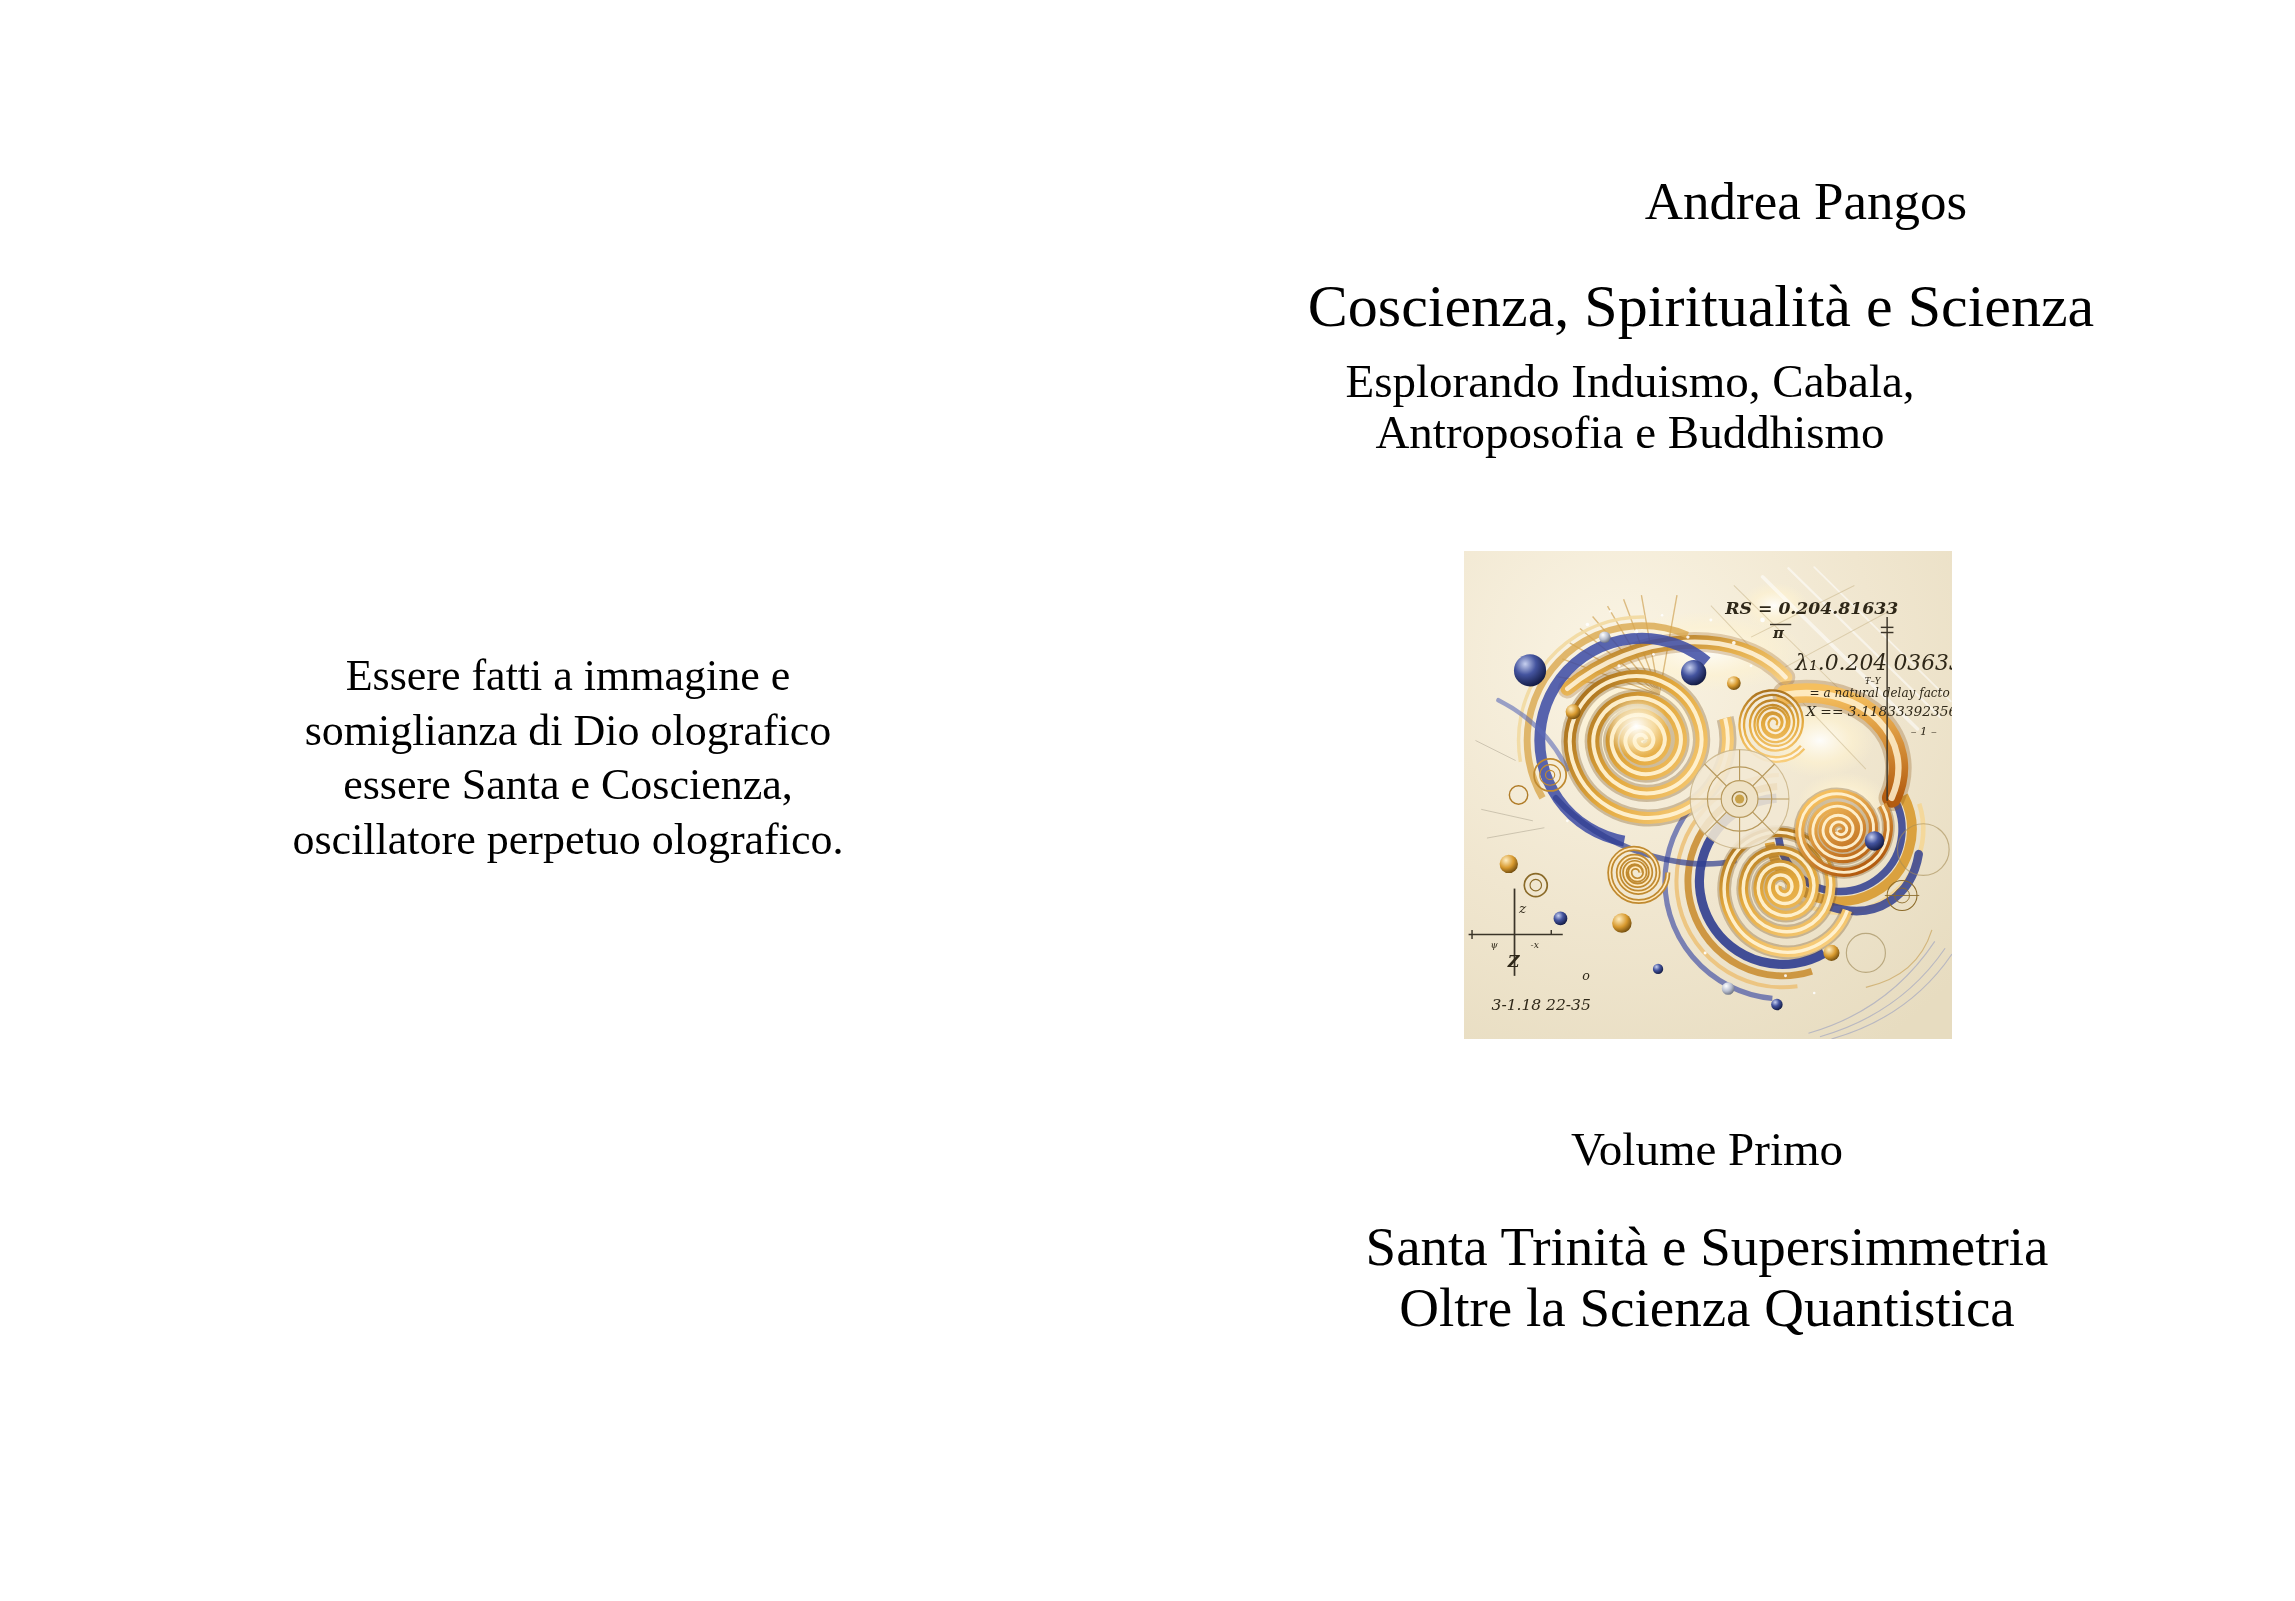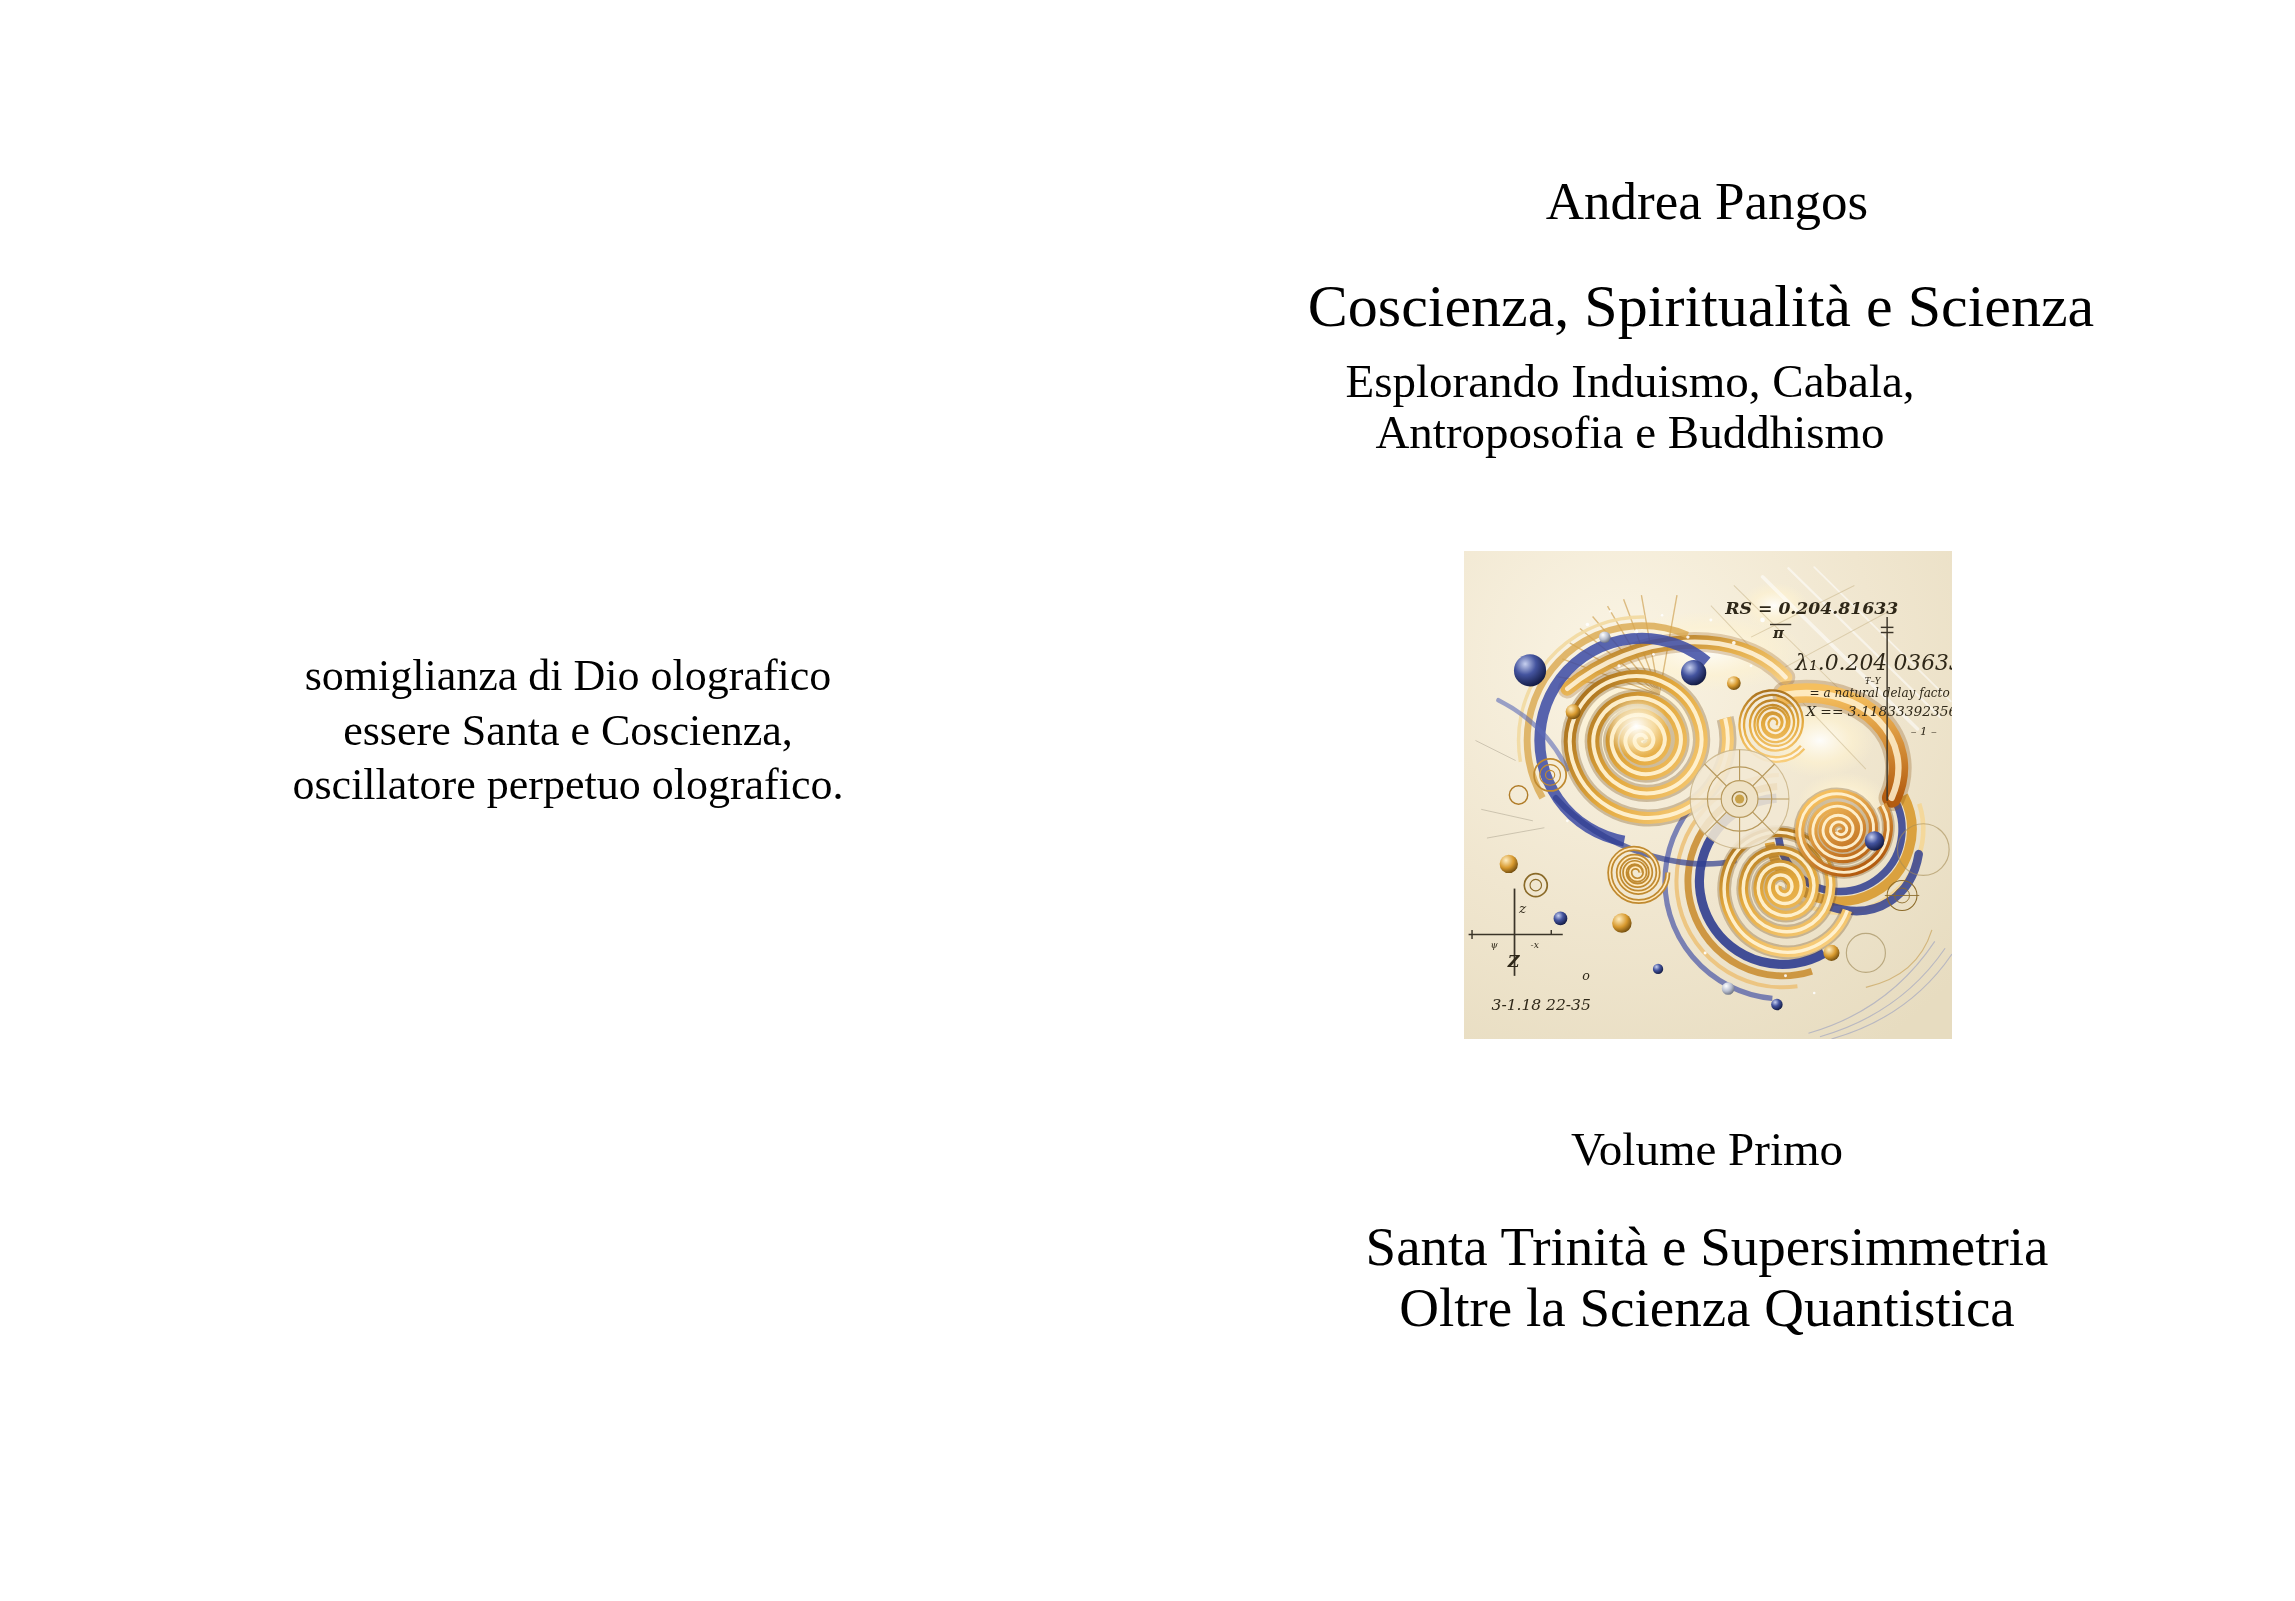--- a/index.html
+++ b/index.html
@@ -2,38 +2,39 @@
 <html style="font-size:9.2px"><head>
 <meta charset="utf-8">
 <style>
   html,body { margin:0; padding:0; background:#ffffff; }
   .page {
     position:relative; width:2295px; height:1601px; background:#ffffff;
     font-family:"Liberation Serif","DejaVu Serif",serif; color:#000;
     overflow:hidden;
   }
   .tblock { position:absolute; transform:translateX(-50%); text-align:center; white-space:nowrap; }
-  .author    { left:1707px; top:172px;  font-size:53px;  line-height:1.1; }
+  .author    { left:1806px; top:172px;  font-size:53px;  line-height:1.1; }
   .title     { left:1701px; top:273px;  font-size:60px; line-height:1.1; }
   .subtitle  { left:1630px; top:356px;  font-size:47px;  line-height:1.08; }
   .quote     { left:568px;  top:649px; font-size:44px;  line-height:1.24; }
   .volume    { left:1707px; top:1124px; font-size:47px;  line-height:1.1; }
   .voltitle  { left:1707px; top:1217px; font-size:55px;  line-height:1.1; }
   .cover {
     position:absolute; left:1464px; top:551px; width:488px; height:488px;font-style:italic;
   }
   .cover svg { width:100%; height:100%; display:block; }
   .ann { font-family:"DejaVu Serif","Liberation Serif",serif; fill:#2e2718; }
 </style>
 </head>
 <body>
 
 <div class="page">
 
   <div class="tblock quote">
+    <div>Essere fatti a immagine e</div>
     <div>somiglianza di Dio olografico</div>
     <div>essere Santa e Coscienza,</div>
     <div>oscillatore perpetuo olografico.</div>
   </div>
 
   <div class="tblock author">Andrea Pangos</div>
   <div class="tblock title">Coscienza, Spiritualità e Scienza</div>
   <div class="tblock subtitle">
     <div>Esplorando Induismo, Cabala,</div>
     <div>Antroposofia e Buddhismo</div>

